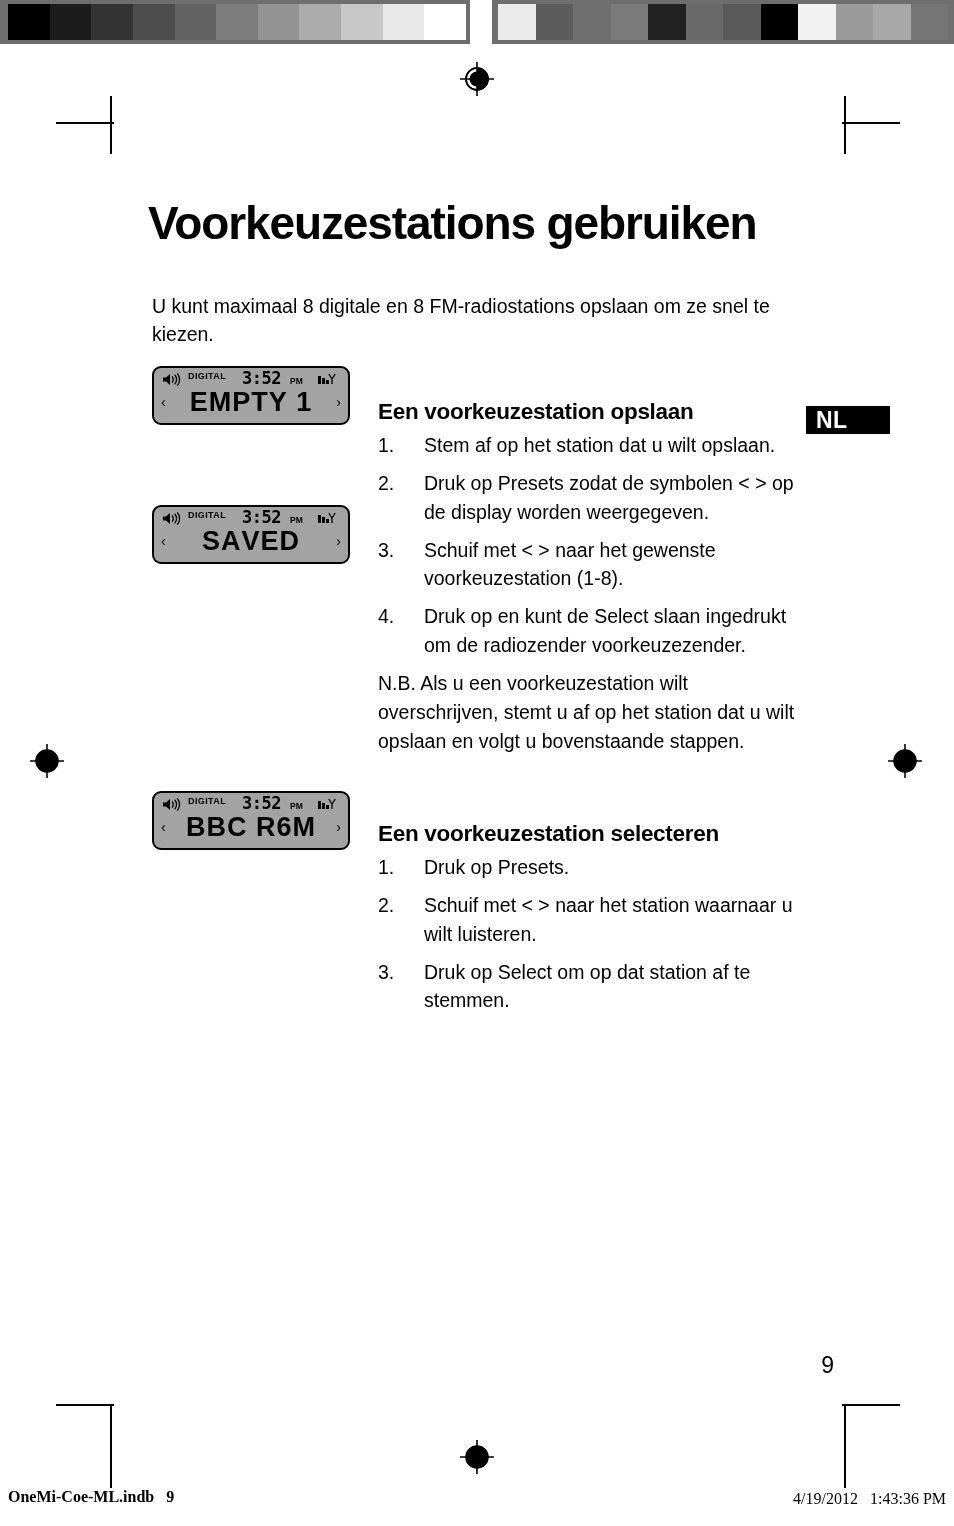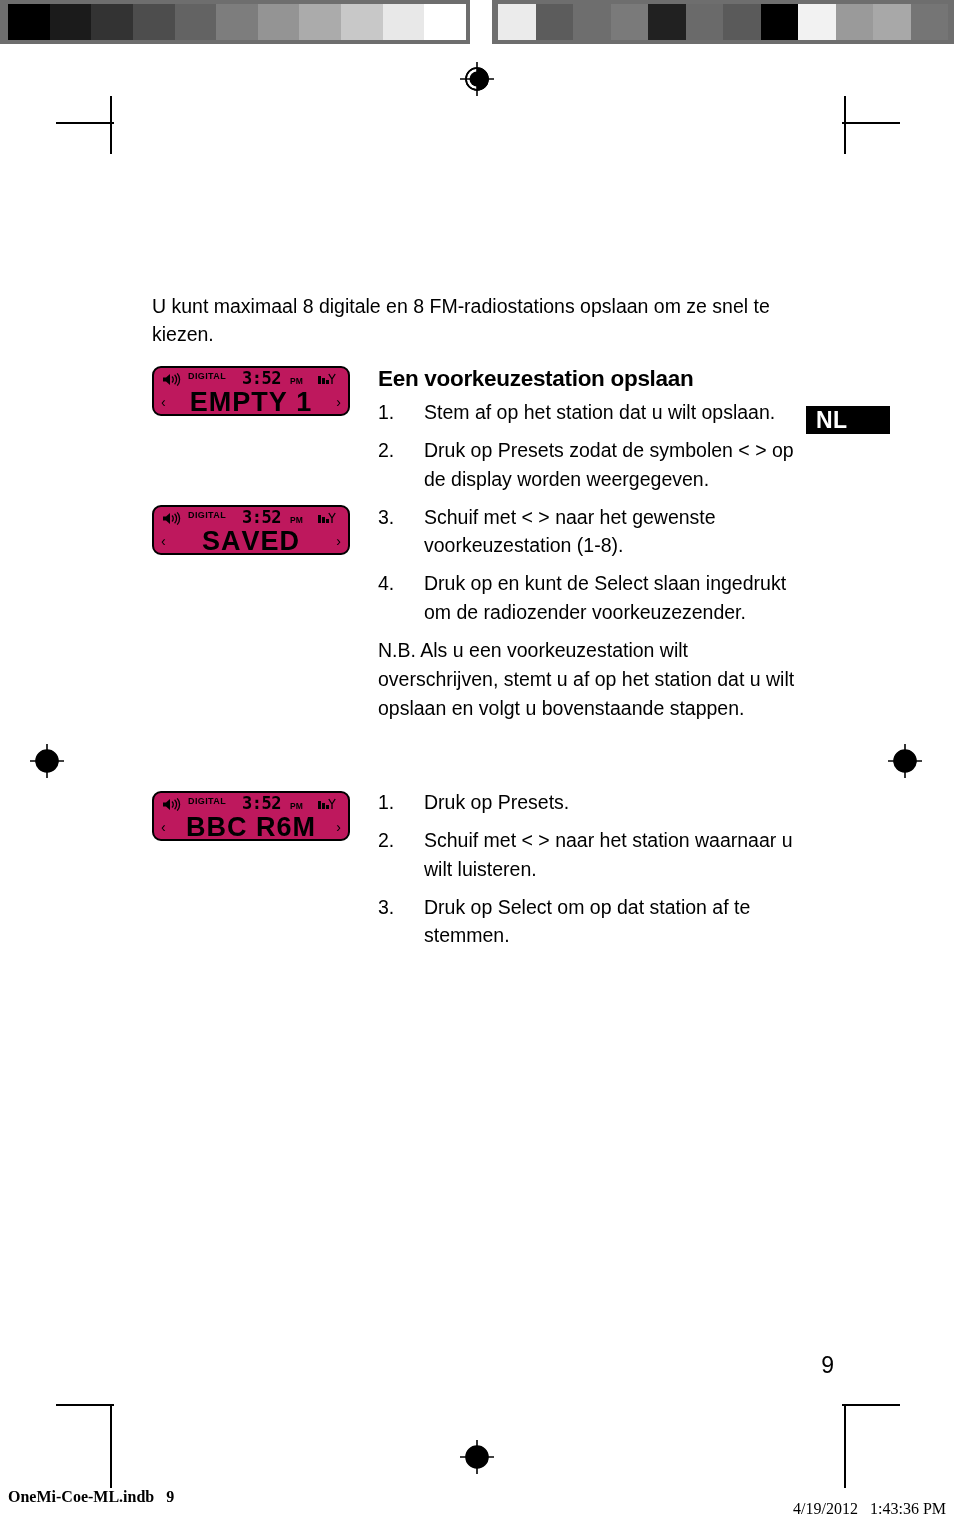--- a/index.html
+++ b/index.html
@@ -88,25 +88,25 @@
     padding-left: 10px;
     box-sizing: border-box;
     letter-spacing: 0.5px;
   }
 
   
   .lcd {
     position: absolute;
     left: 152px;
     width: 198px;
-    height: 50px;
+    height: 59px;
     border: 2px solid #000000;
     border-radius: 9px;
     box-sizing: border-box;
-    background: #be185d;
+    background: #a3a3a3;
   }
   .lcd-speaker {
     position: absolute;
     left: 8px;
     top: 4px;
   }
   .lcd-digital {
     position: absolute;
     left: 34px;
     top: 3px;
@@ -162,20 +162,21 @@
     line-height: 1.05;
     -webkit-text-stroke: 0px;
   }
   .lcd-main span { display: inline-block; }
 
   
   .col {
     position: absolute;
     left: 378px;
     width: 425px;
+    margin-top: 33px;
   }
   .sec-head {
     font-size: 22.5px;
     font-weight: bold;
     letter-spacing: -0.3px;
     margin: 0 0 6px 0;
   }
   ol.steps {
     margin: 0;
     padding: 0;
@@ -222,21 +223,21 @@
   .footer-left {
     position: absolute;
     left: 8px;
     top: 0;
     white-space: pre;
     font-weight: bold;
   }
   .footer-right {
     position: absolute;
     right: 8px;
-    top: 12px;
+    top: 2px;
     white-space: pre;
   }
 </style>
 </head>
 <body>
 
 <div class="calib-bar">
   <div class="calib-group calib-left" id="calib-left">
       <div class="swatch" style="background: rgb(0, 0, 0); flex: 1 1 0px;"></div>
       <div class="swatch" style="background: rgb(27, 27, 27); flex: 1 1 0px;"></div>
@@ -311,20 +312,21 @@
   <svg width="38" height="38" viewBox="0 0 38 38">
     <circle cx="19" cy="19" r="11" fill="#000"></circle>
     <line x1="19" y1="2" x2="19" y2="36" stroke="#000" stroke-width="1.6"></line>
     <line x1="2" y1="19" x2="36" y2="19" stroke="#000" stroke-width="1.6"></line>
     <circle cx="19" cy="19" r="11" fill="none" stroke="#000" stroke-width="1.6"></circle>
   </svg>
 </div>
 
 <div class="page">
 
+  <h1 class="page-title">Voorkeuzestations gebruiken</h1>
 
   <p class="intro">U kunt maximaal 8 digitale en 8 FM-radiostations opslaan om ze snel te kiezen.</p>
 
   <div class="lang-tab">NL</div>
 
   <div class="lcd" id="lcd-0" style="top:366px;">
     <span class="lcd-speaker">
       <svg width="20" height="13" viewBox="0 0 20 13">
         <path d="M1 4.5 h3 L8 1 v11 L4 8.5 H1 z" fill="#000"></path>
         <path d="M10 3.5 a4.2 4.2 0 0 1 0 6" fill="none" stroke="#000" stroke-width="1.3"></path>
@@ -403,20 +405,21 @@
     <ol class="steps" id="steps-save">
         <li><span class="num">1.</span><span>Stem af op het station dat u wilt opslaan.</span></li>
         <li><span class="num">2.</span><span>Druk op </span><b>Presets</b><span>  zodat de symbolen &lt; &gt; op de display worden weergegeven.</span></li>
         <li><span class="num">3.</span><span>Schuif met </span><b>&lt; &gt;</b><span> naar het gewenste voorkeuzestation (1-8).</span></li>
         <li><span class="num">4.</span><span>Druk op en kunt de </span><b>Select</b><span> slaan ingedrukt om de radiozender voorkeuzezender.</span></li>
       </ol>
     <p class="nb"><b>N.B.</b><span> Als u een voorkeuzestation wilt overschrijven, stemt u af op het station dat u wilt opslaan en volgt u bovenstaande stappen.</span></p>
   </div>
 
   <div class="col" style="top:788px;">
+    <h2 class="sec-head">Een voorkeuzestation selecteren</h2>
     <ol class="steps" id="steps-select">
         <li><span class="num">1.</span><span>Druk op </span><b>Presets</b><span>.</span></li>
         <li><span class="num">2.</span><span>Schuif met </span><b>&lt; &gt;</b><span> naar het station waarnaar u wilt luisteren.</span></li>
         <li><span class="num">3.</span><span>Druk op </span><b>Select</b><span> om op dat station af te stemmen.</span></li>
       </ol>
   </div>
 
   <div class="page-num">9</div>
 
   <div class="footer">

